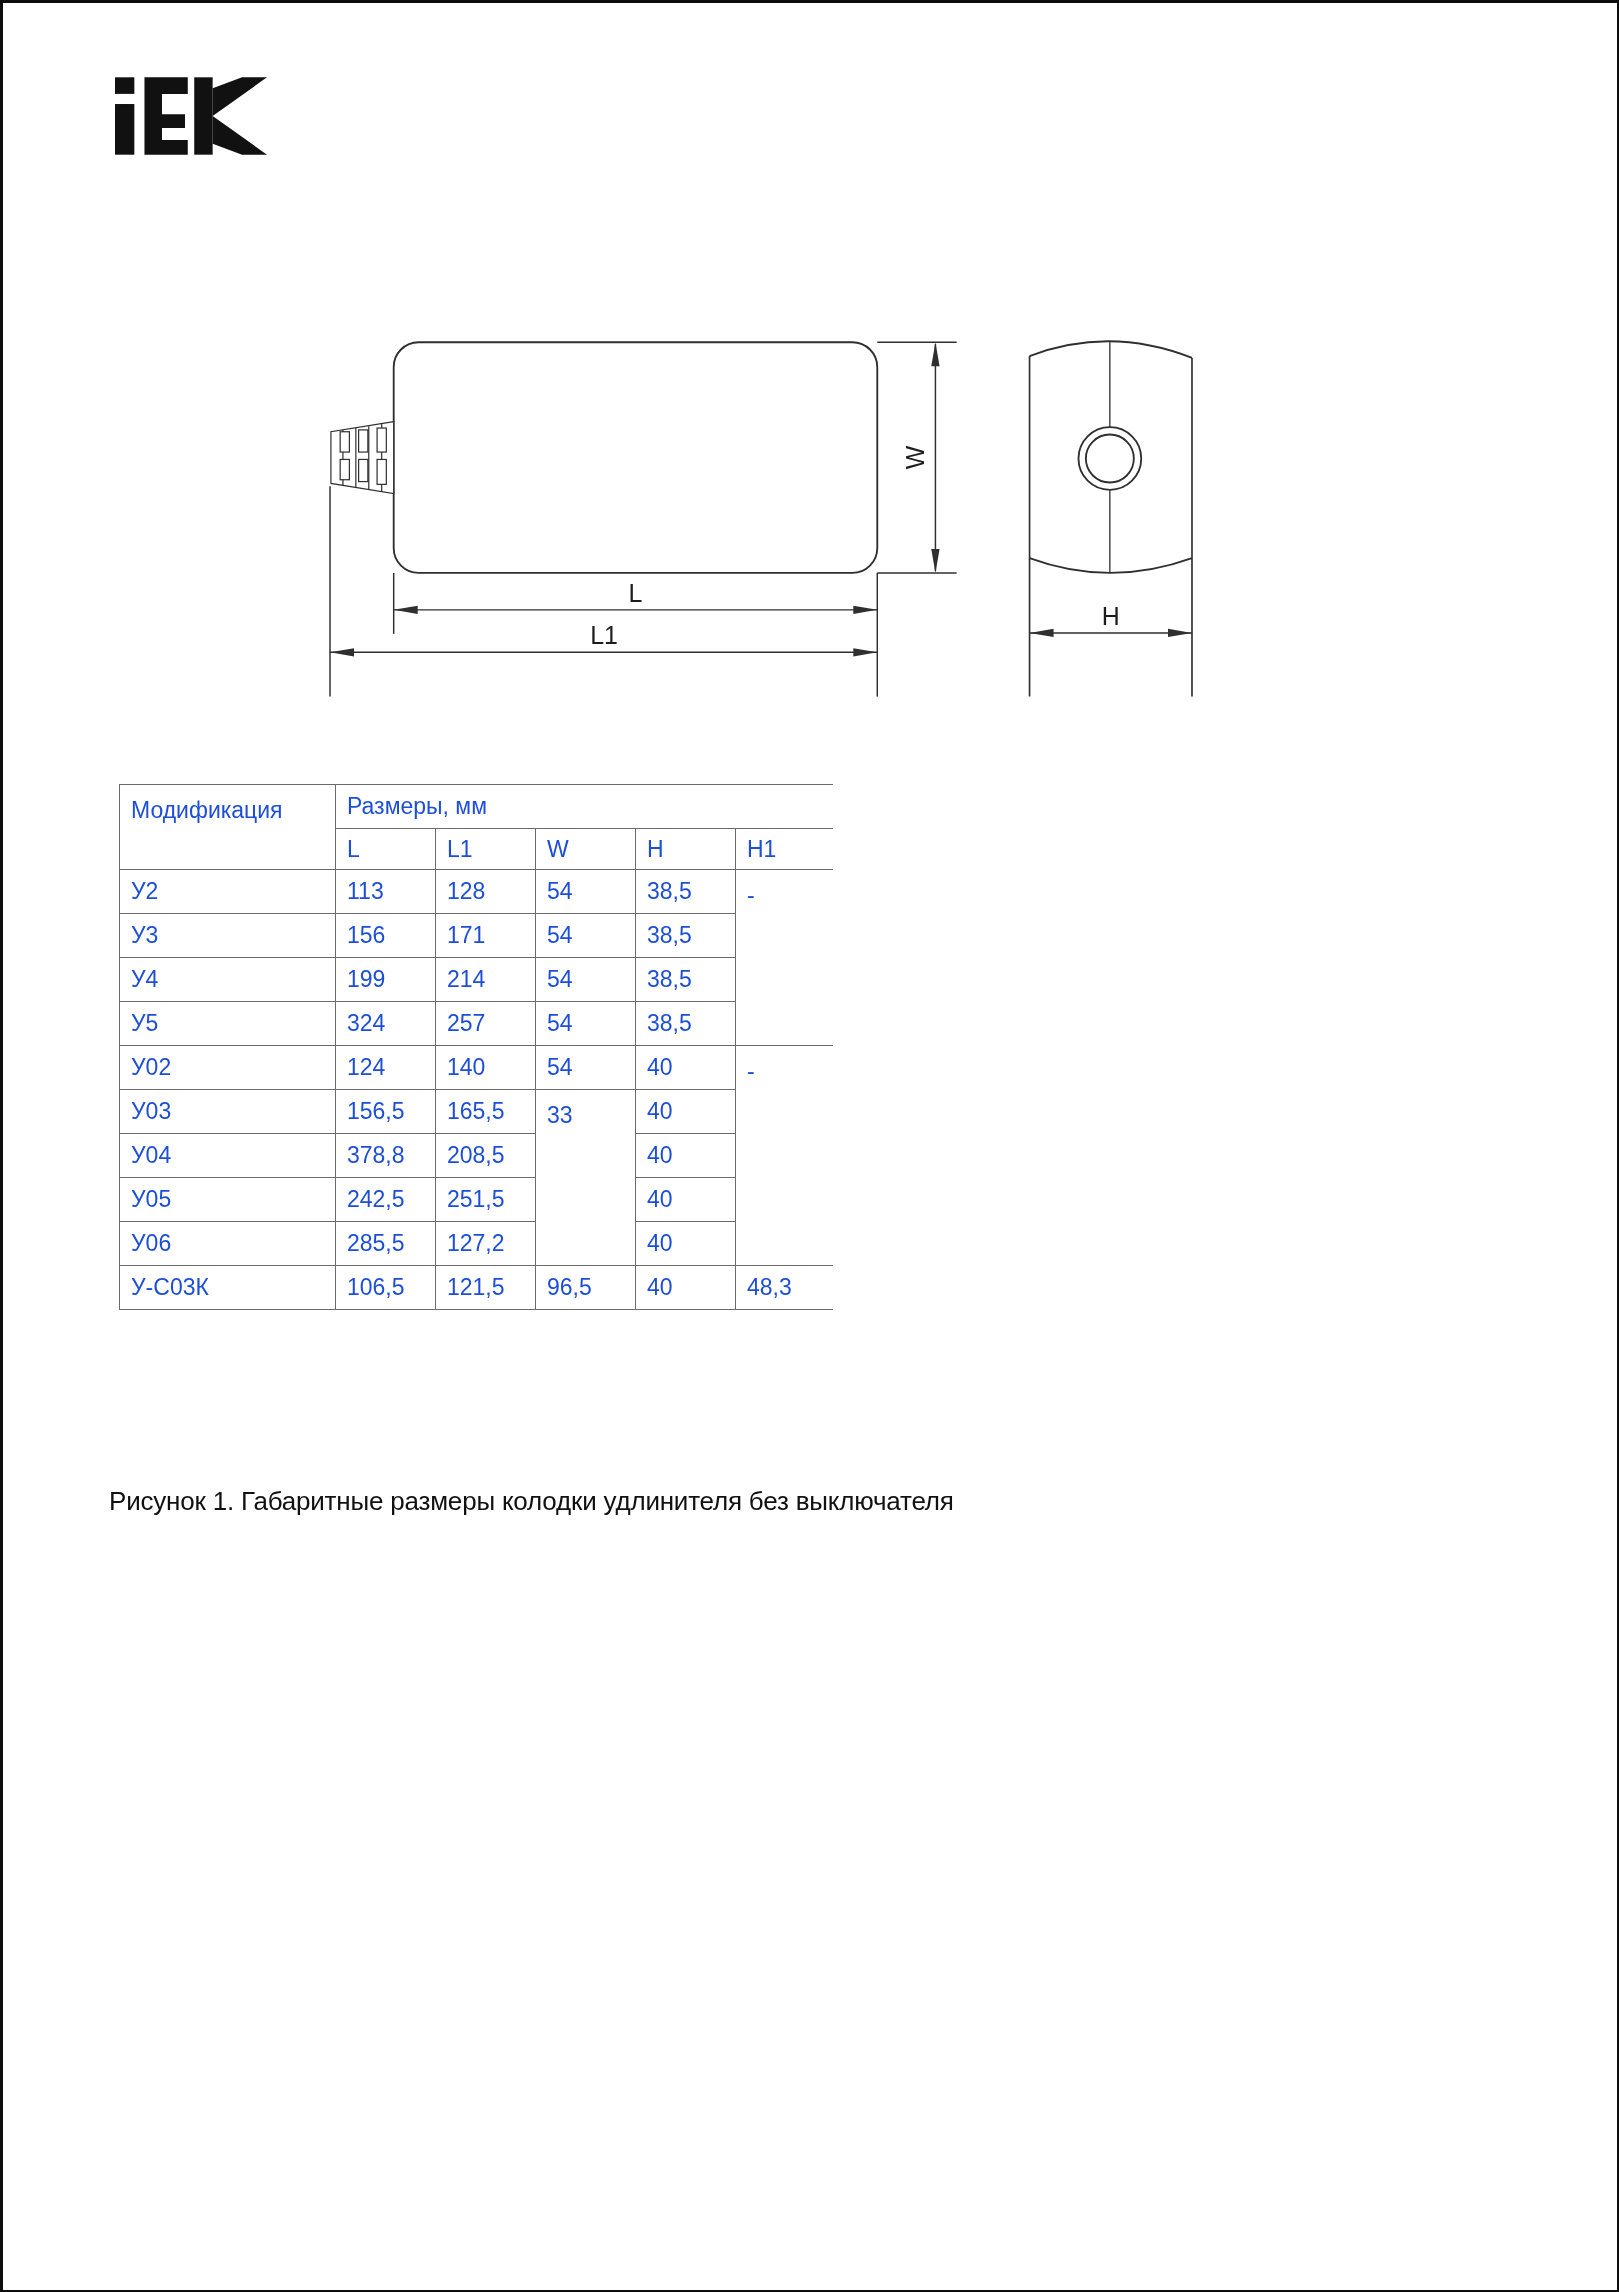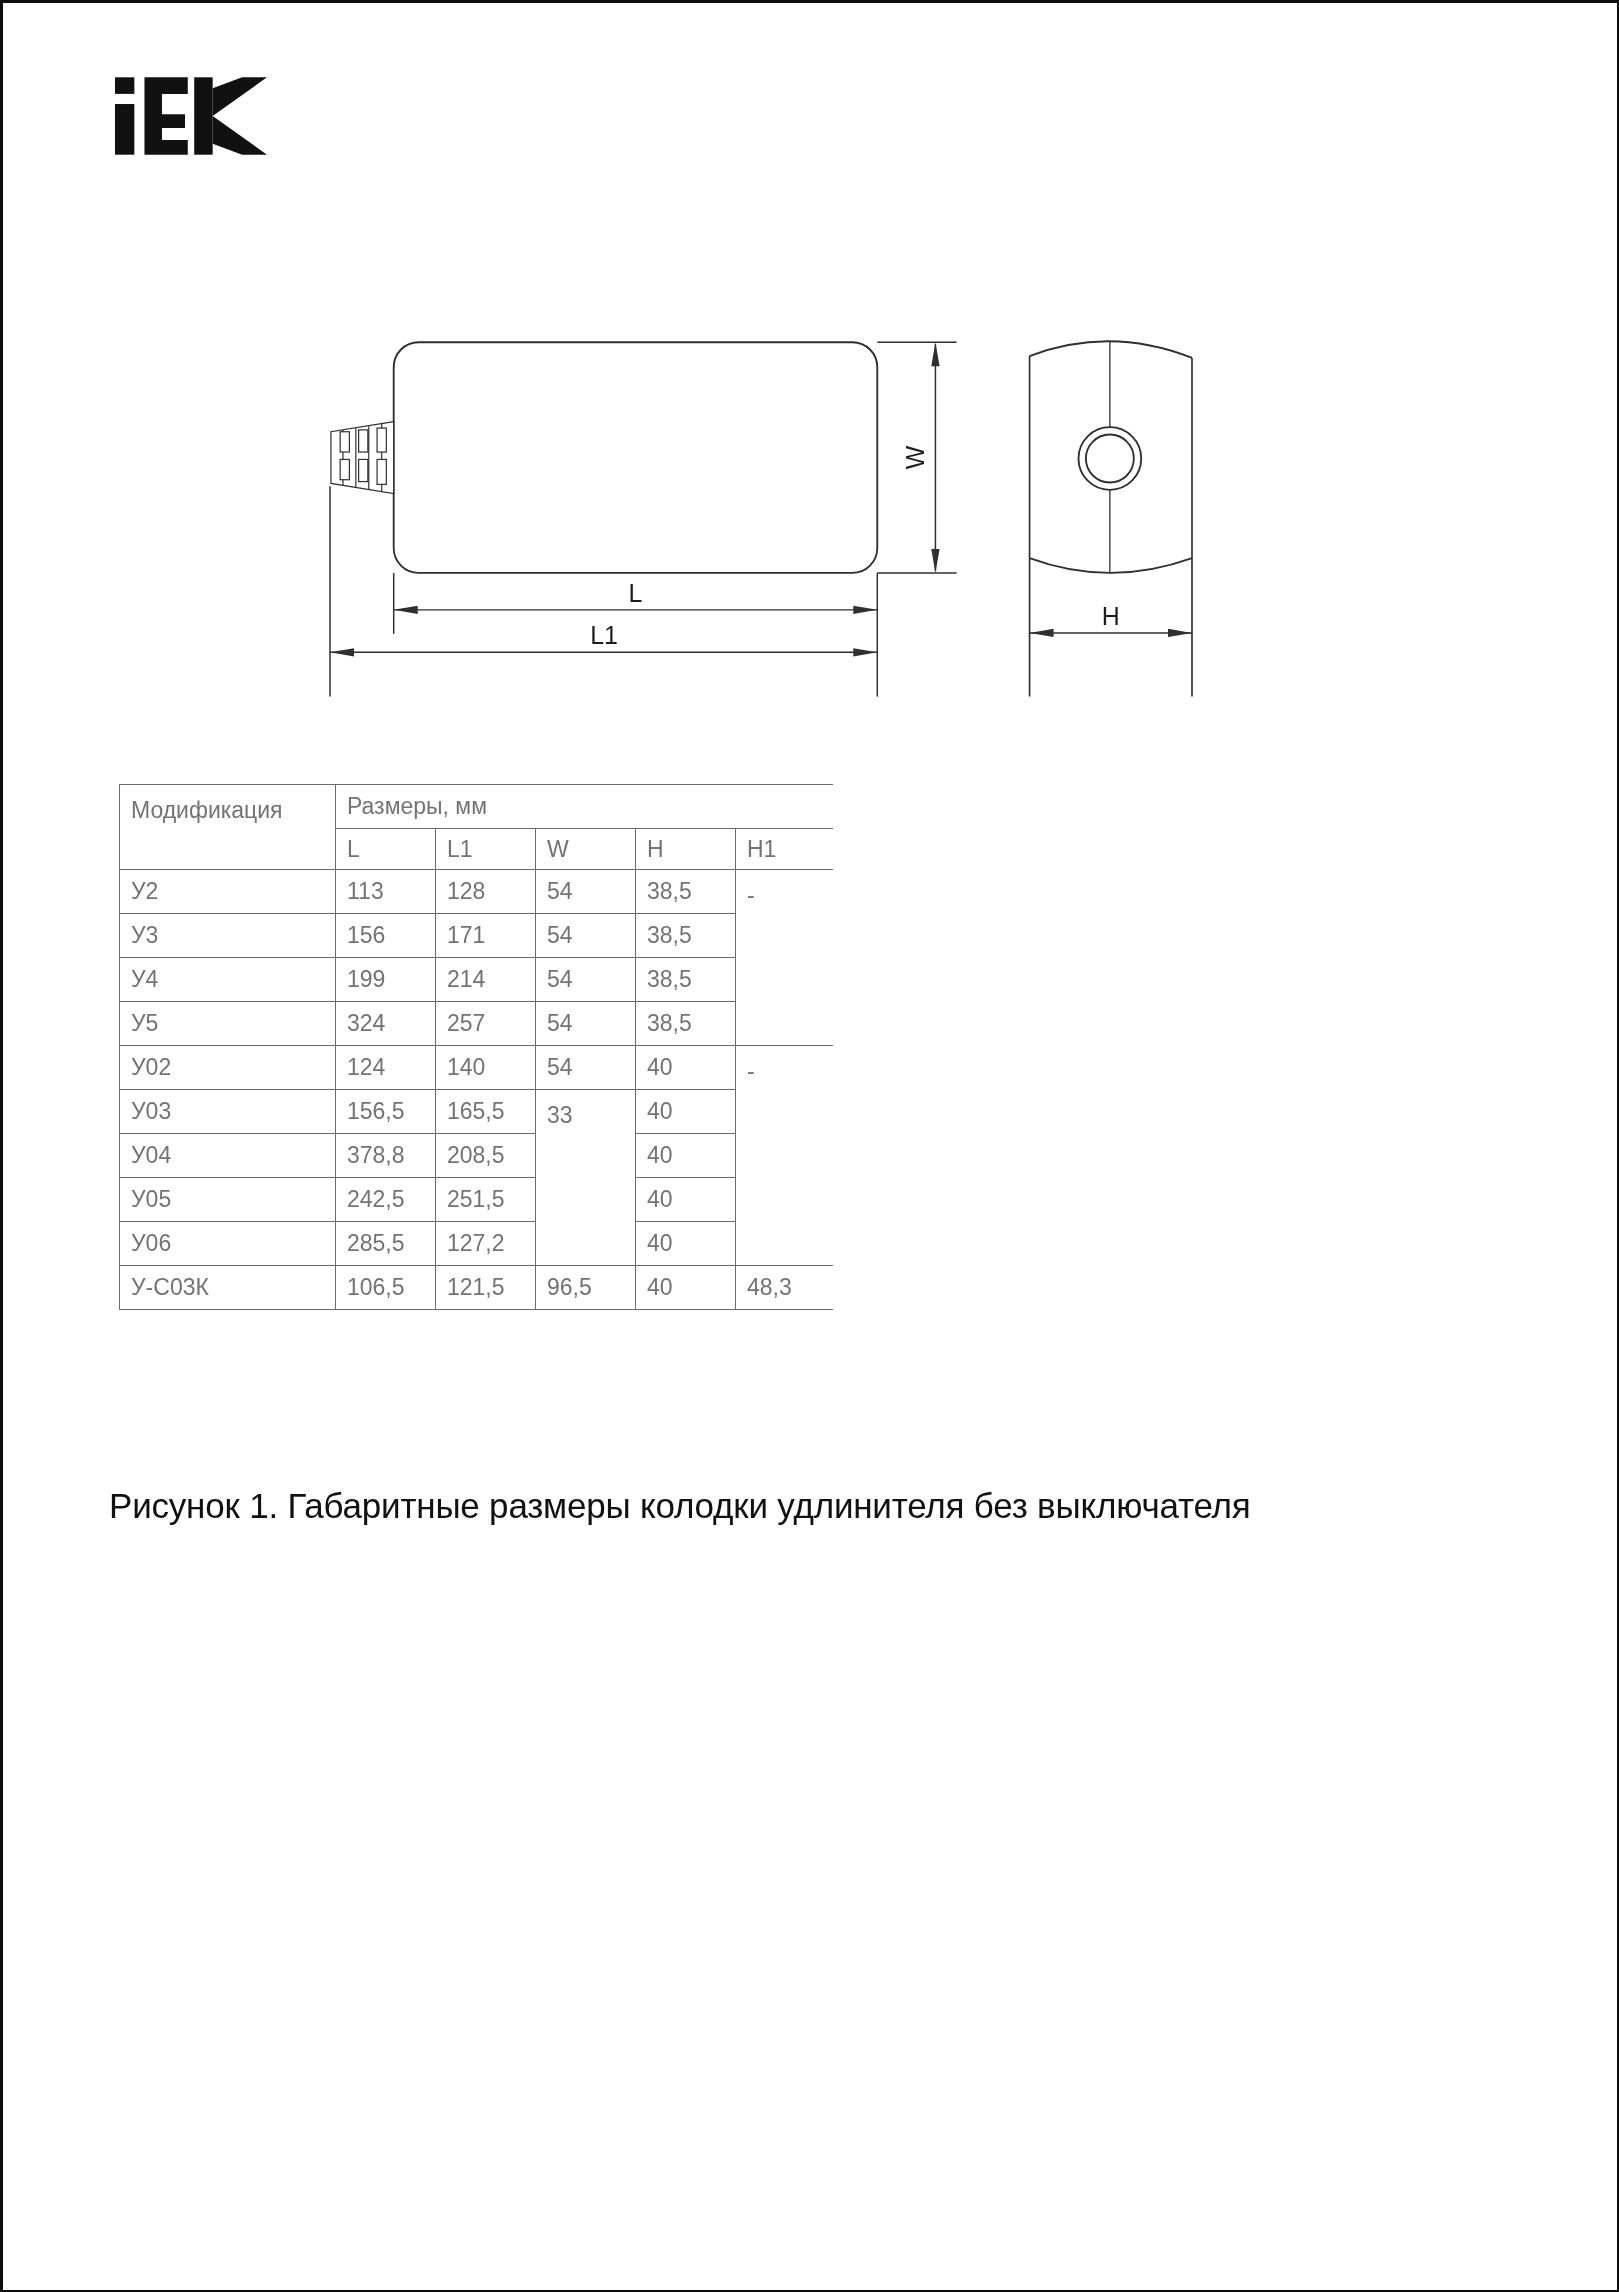--- a/index.html
+++ b/index.html
@@ -18,42 +18,42 @@
   .figure-svg text {
     font-family:"Liberation Sans", sans-serif;
     font-size:27px; fill:#1d1d1d;
   }
   .dim-table {
     position:absolute; left:116px; top:781px;
     width:712px;
     border-collapse:collapse;
     table-layout:fixed;
     font-size:23px;
-    color:#737373;
+    color:#1d4ed8;
     padding-left:48px;
   }
   .dim-table th, .dim-table td {
     border-left:1.8px solid #6b6b6b;
     border-top:1.8px solid #6b6b6b;
     border-bottom:1.8px solid #6b6b6b;
     border-right:0;
     font-weight:normal;
     text-align:left;
     padding:0 5.5px 0 11px;
     white-space:nowrap;
     overflow:hidden;
   }
   .dim-table thead tr.group-row th { height:43px; }
   .dim-table thead tr.cols-row th { height:40px; vertical-align:middle; }
   .dim-table th.mod-head { vertical-align:top; padding-top:12px; }
   .dim-table tbody td { height:43px; vertical-align:middle; }
   .dim-table tbody td.cell-top { vertical-align:top; padding-top:12px; }
   .caption {
     position:absolute; left:106px; top:1483px;
-    font-size:35px; color:#111111;
+    font-size:26px; color:#111111;
     letter-spacing:-0.2px;
     white-space:nowrap;
   }
 </style>
 </head>
 <body>
 
 <div class="page">
 
   <svg class="logo-svg" viewBox="0 0 165 84" aria-hidden="false">

